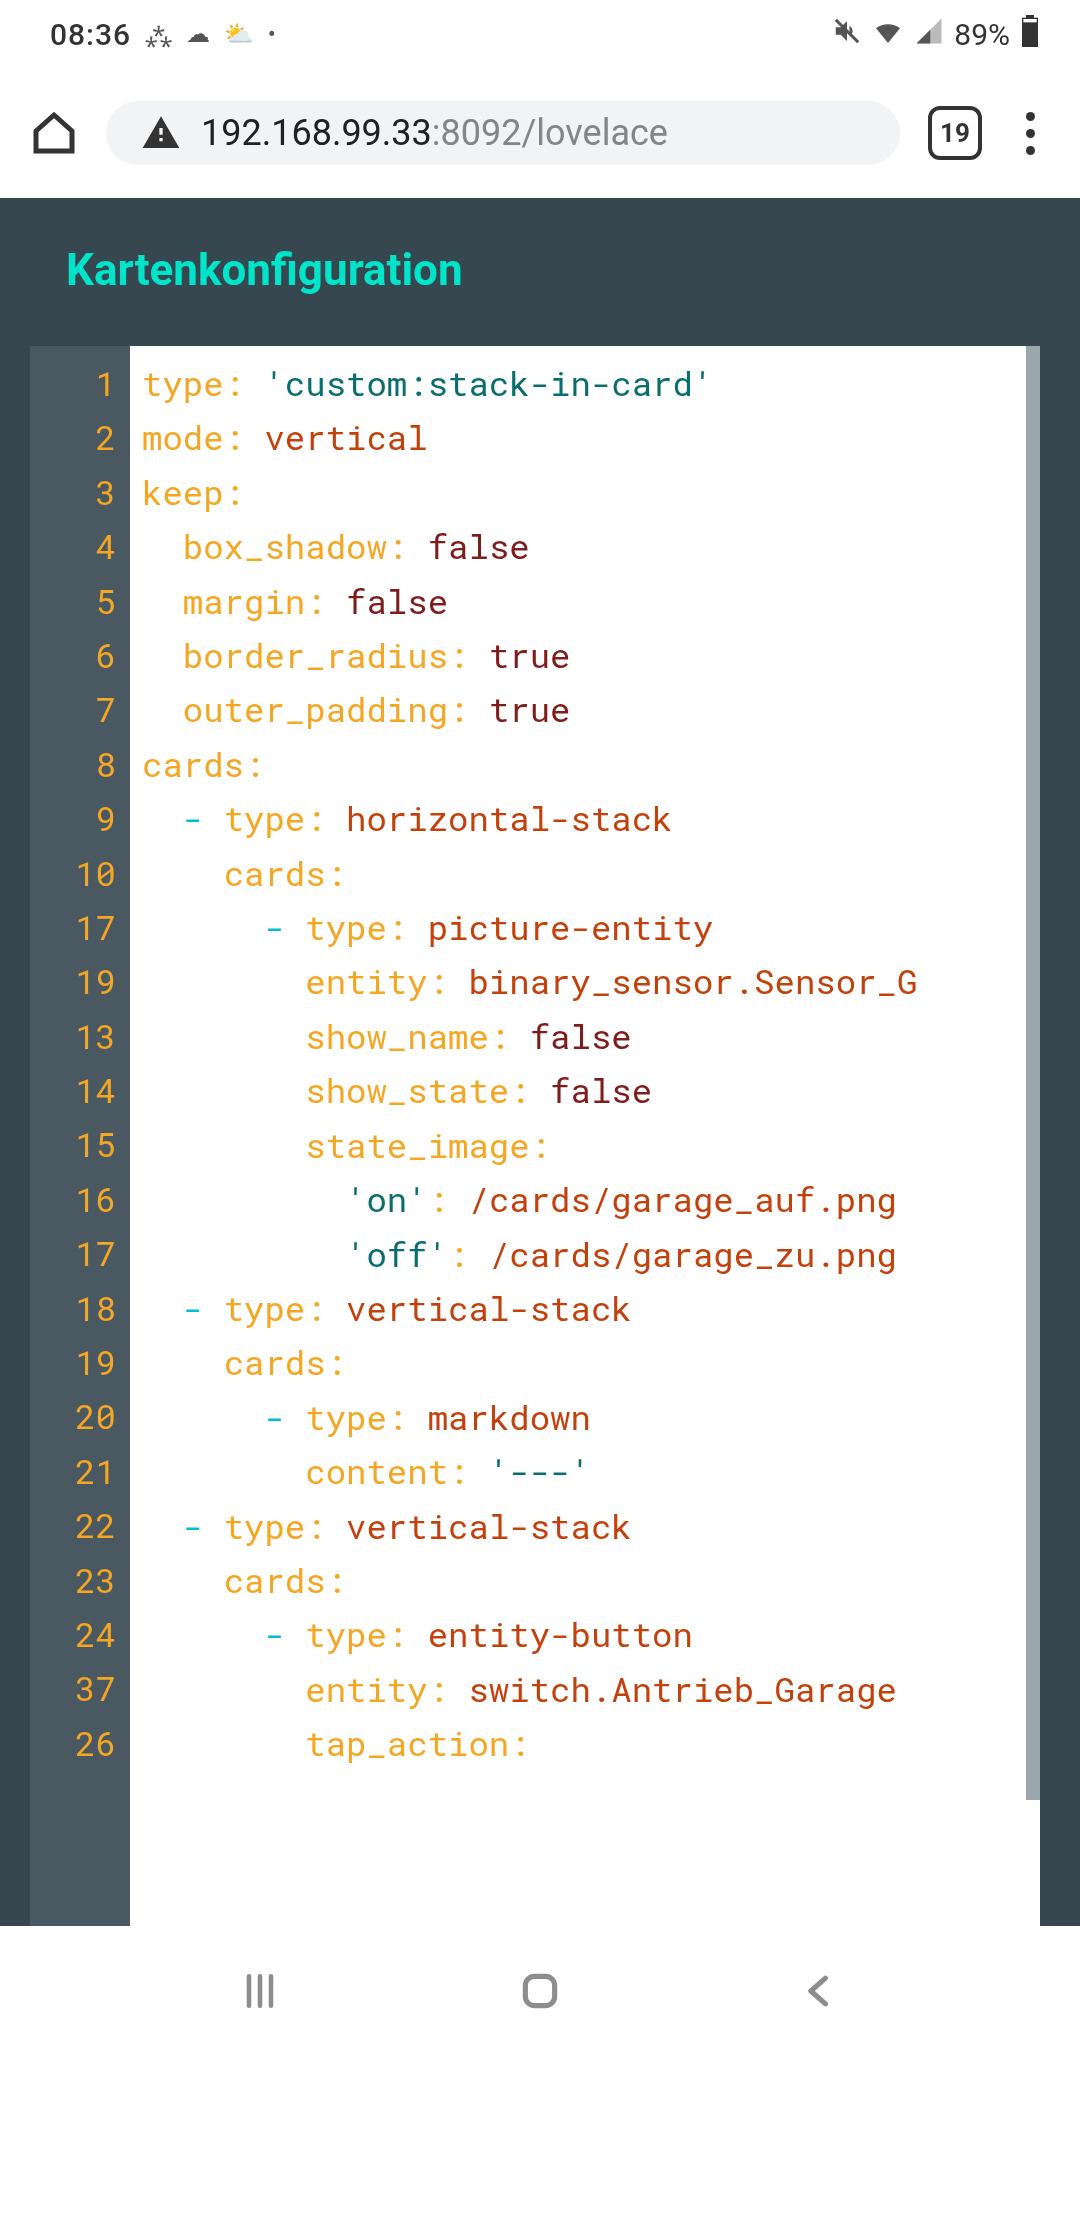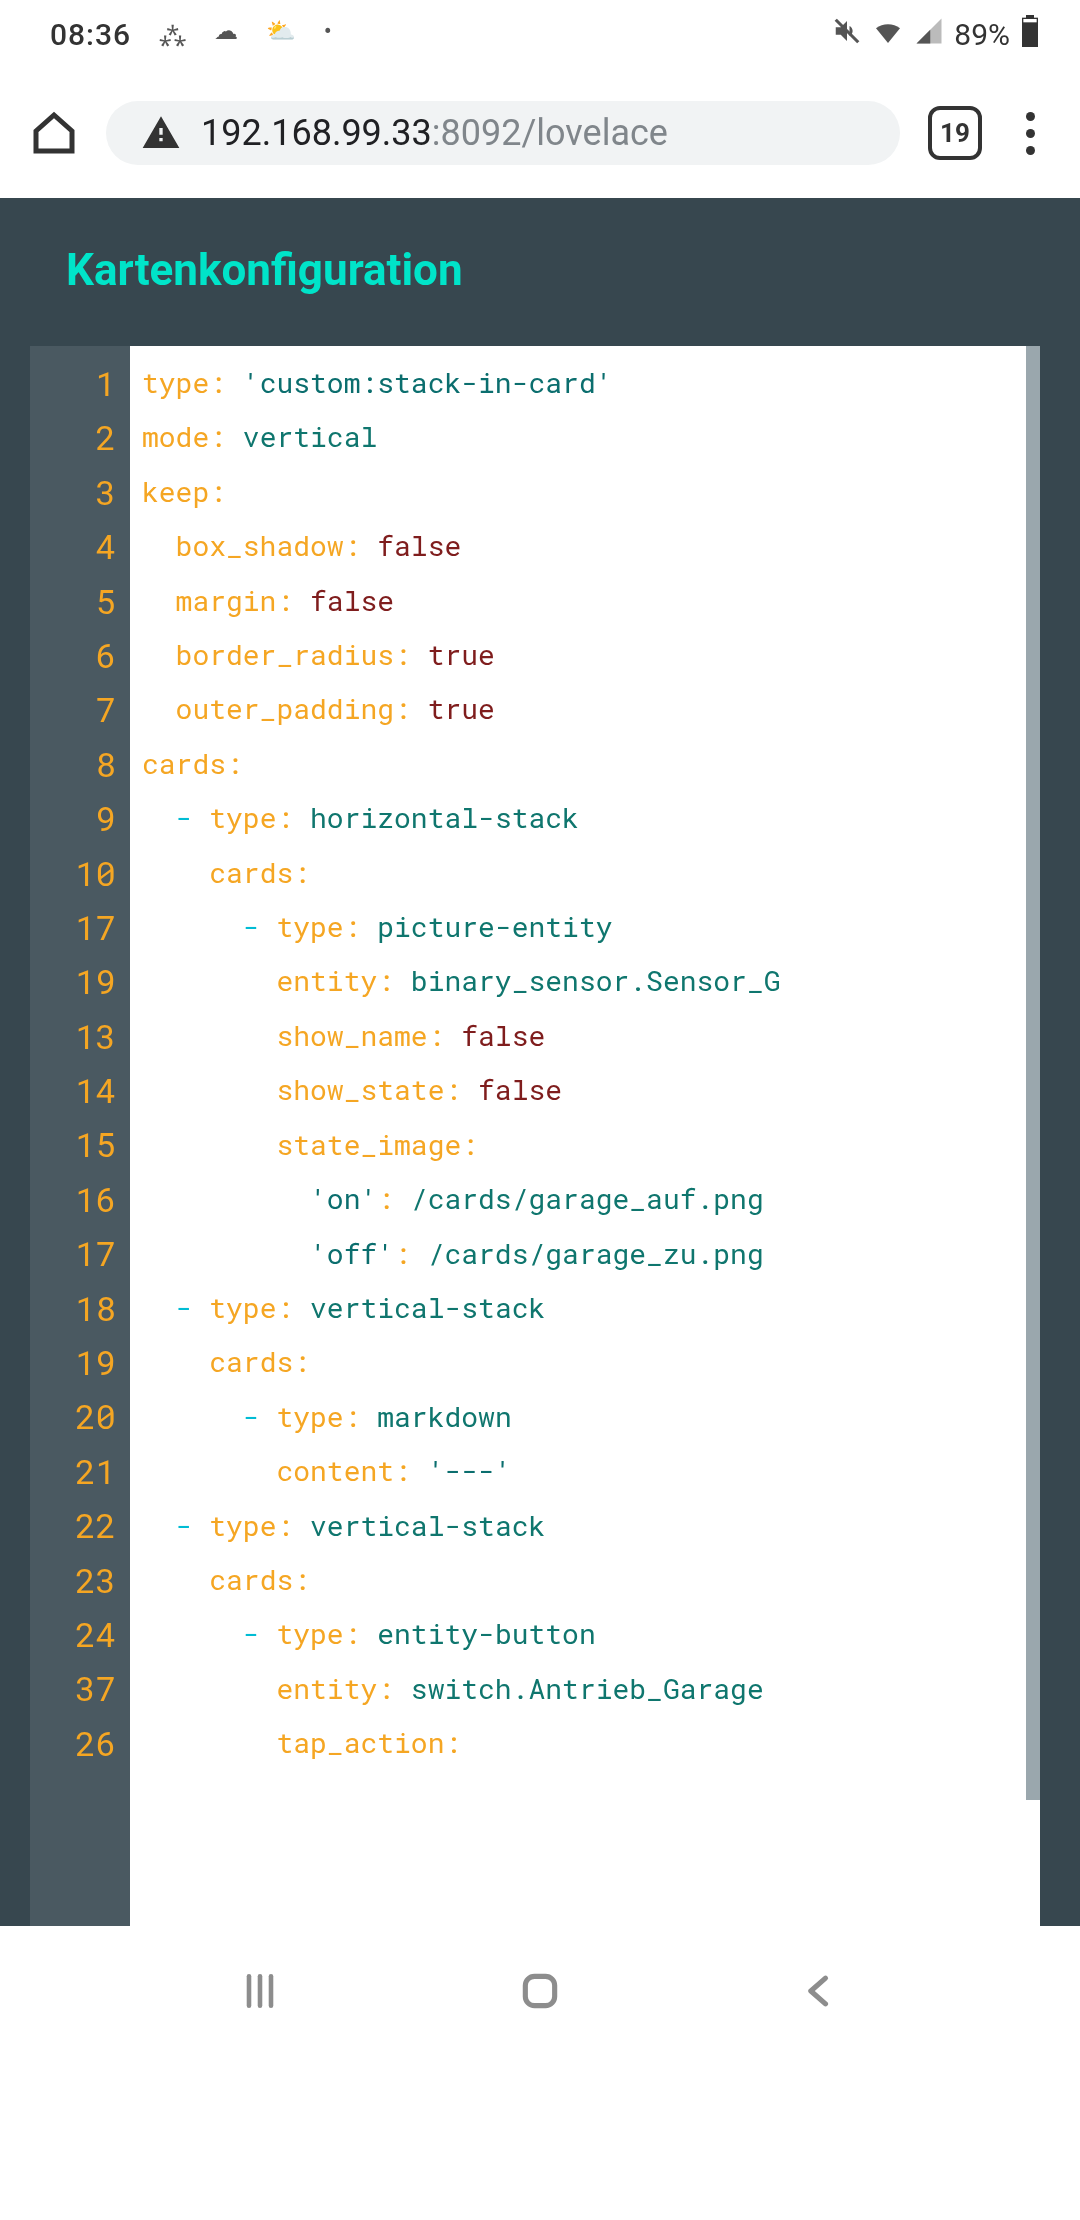--- a/index.html
+++ b/index.html
@@ -1,20 +1,20 @@
 <!DOCTYPE html>
 <html><head>
 <meta charset="utf-8">
 <style>
   * { box-sizing: border-box; margin: 0; padding: 0; }
   html, body { width: 1080px; height: 2220px; font-family: -apple-system, Roboto, sans-serif; background: #fff; overflow: hidden; }
   
   
   .status-bar { height: 68px; display: flex; align-items: center; justify-content: space-between; padding: 0 40px 0 50px; font-size: 30px; color: #333; }
-  .status-left { display: flex; gap: 28px; }
+  .status-left { display: flex; align-items: center; gap: 14px; }
   .status-right { display: flex; align-items: center; gap: 10px; justify-content: flex-end; }
   .clock { font-weight: 500; letter-spacing: 1px; }
   .mini-icon { font-size: 24px; color: #555; }
   .battery-pct { font-size: 30px; }
   
   
   .browser-bar { height: 130px; display: flex; align-items: center; padding: 0 30px; gap: 28px; background: #fff; }
   .home-icon { width: 48px; height: 48px; }
   .addr-pill { flex: 1; height: 64px; background: #f1f3f4; border-radius: 44px; display: flex; align-items: center; padding: 0 35px; gap: 20px; overflow: hidden; }
   .warn-icon { width: 40px; height: 40px; flex-shrink: 0; }
@@ -24,25 +24,25 @@
   .kebab { width: 40px; display: flex; flex-direction: column; align-items: center; gap: 8px; }
   .kebab span { width: 9px; height: 9px; background: #333; border-radius: 50%; }
   
   
   .page { background: #37474f; height: 1728px; padding: 34px 30px 0 30px; display: flex; flex-direction: column; }
   .page-title { color: #00e4c9; font-size: 44px; font-weight: 700; margin: 12px 0 50px 36px; }
   
   .editor { flex: 1; background: #4a5961; display: flex; overflow: hidden; margin-right: 10px; position: relative; }
   .gutter { width: 100px; background: #4a5961; padding-top: 10px; }
   .gutter .ln { height: 54.4px; text-align: right; padding-right: 14px; font-family: "Roboto Mono", monospace; font-size: 34px; color: #f5a623; line-height: 54.4px; }
-  .code { flex: 1; background: #fff; padding: 10px 0 2px 12px; font-family: "Roboto Mono", monospace; font-size: 28px; line-height: 54.4px; white-space: pre; overflow: hidden; }
+  .code { flex: 1; background: #fff; padding: 10px 0 2px 12px; font-family: "Roboto Mono", monospace; font-size: 34px; line-height: 54.4px; white-space: pre; overflow: hidden; }
   .tok-key   { color: #f5a623; }  
   .tok-colon { color: #f5a623; }
   .tok-str   { color: #0b6e6e; }  
-  .tok-val   { color: #0f766e; }  
+  .tok-val   { color: #c2410c; }  
   .tok-bool  { color: #7f1d1d; }  
   .tok-dash  { color: #00bcd4; }
   .scrollbar { position: absolute; right: 0; top: 0; width: 14px; height: 100%; background: transparent; }
   .scroll-thumb { position: absolute; right: 0; top: 0; width: 14px; height: 92%; background: #9aa7ad; }
   
   .actions { padding: 60px 0 50px 0; }
   .action-row { display: flex; gap: 56px; }
   .action-btn { font-size: 30px; font-weight: 700; letter-spacing: 2px; color: #a8b2b7; background: none; border: none; margin-left: 18px; margin-bottom: 52px; }
   .action-btn.dark { color: #1f292e; }
   

